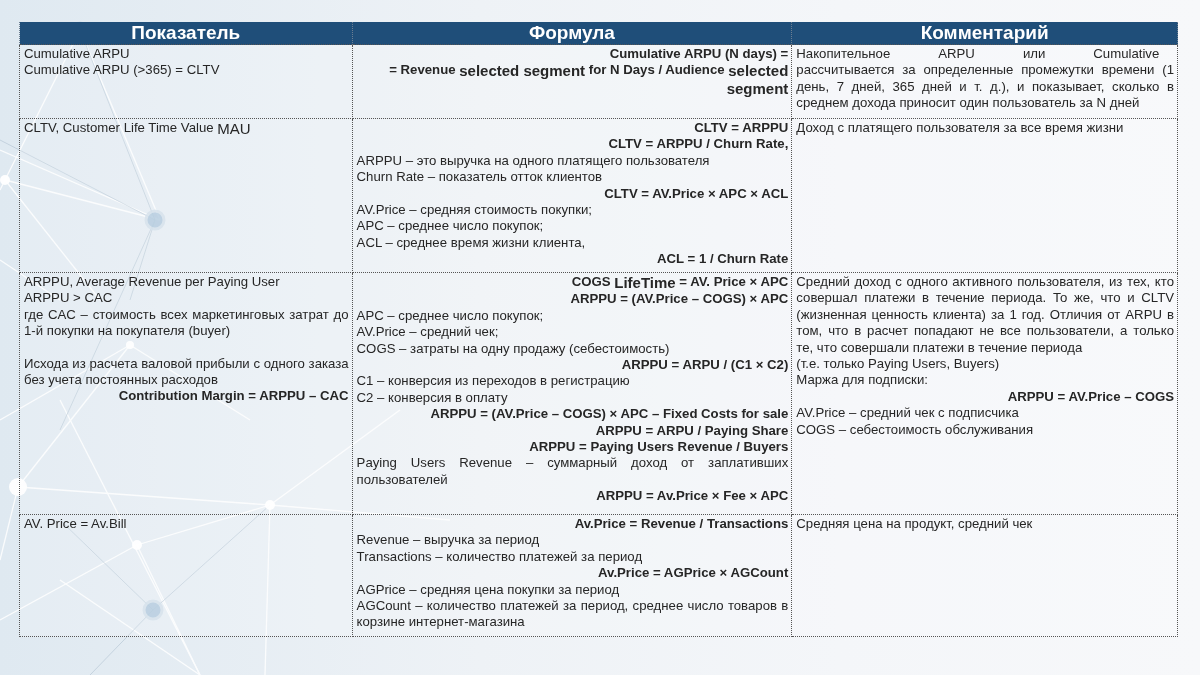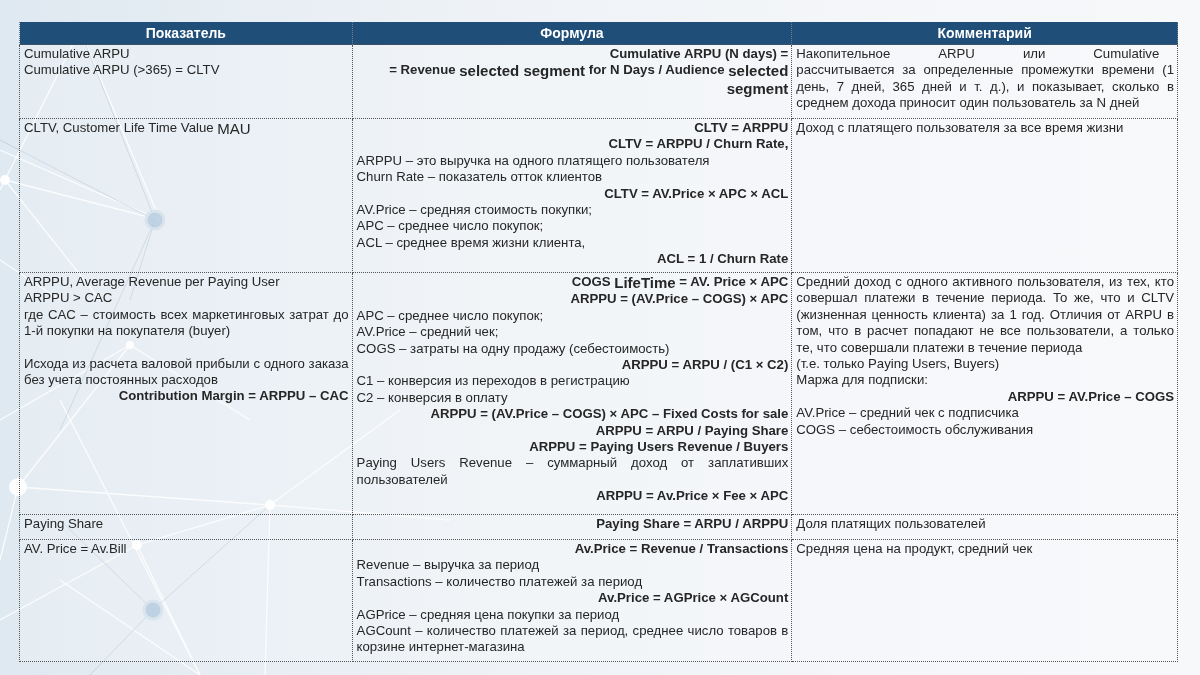--- a/index.html
+++ b/index.html
@@ -9,21 +9,21 @@
     font-family: "Liberation Sans", sans-serif;
     color:#262626;
   }
   .bg-net { position:absolute; left:0; top:0; width:1200px; height:675px; z-index:0; }
   .tbl {
     position:absolute; left:19px; top:22px; width:1159px; z-index:1;
     border-collapse:collapse; table-layout:fixed;
     font-size:13.2px; line-height:16.4px;
   }
   .tbl th {
-    background:#1f4e79; color:#ffffff; font-weight:bold; font-size:14px;
+    background:#1f4e79; color:#ffffff; font-weight:bold; font-size:19px;
     height:22px; padding:0; text-align:center;
     border-left:1px dotted #6c7f92; border-right:1px dotted #6c7f92;
   }
   .tbl td {
     vertical-align:top; padding:1px 3px 2px 4px;
     border:1px dotted #555;
     background: rgba(255,255,255,0.18);
   }
   .c1 { width:326px; }
   .c2 { width:431px; }
@@ -172,31 +172,20 @@
       <td>
         <span class="ln just">Средний доход с одного активного пользователя, из тех, кто совершал платежи в течение периода. То же, что и CLTV (жизненная ценность клиента) за 1 год. Отличия от ARPU в том, что в расчет попадают не все пользователи, а только те, что совершали платежи в течение периода</span>
         <span class="ln">(т.е. только Paying Users, Buyers)</span>
         <span class="ln">Маржа для подписки:</span>
         <span class="ln b ctr">ARPPU = AV.Price  – COGS</span>
         <span class="ln">AV.Price – средний чек с подписчика</span>
         <span class="ln">COGS – себестоимость обслуживания</span>
       </td>
     </tr>
 
-    <tr class="r4">
-      <td>
-        <span class="ln">Paying Share</span>
-      </td>
-      <td class="formula">
-        <span class="ln b ctr">Paying  Share = ARPU / ARPPU</span>
-      </td>
-      <td>
-        <span class="ln">Доля платящих пользователей</span>
-      </td>
-    </tr>
 
     <tr class="r5">
       <td>
         <span class="ln">AV. Price = Av.Bill</span>
       </td>
       <td class="formula">
         <span class="ln b ctr">Av.Price = Revenue / Transactions</span>
         <span class="ln">Revenue – выручка за период</span>
         <span class="ln">Transactions – количество платежей за период</span>
         <span class="ln b ctr">Av.Price = AGPrice × AGCount</span>

